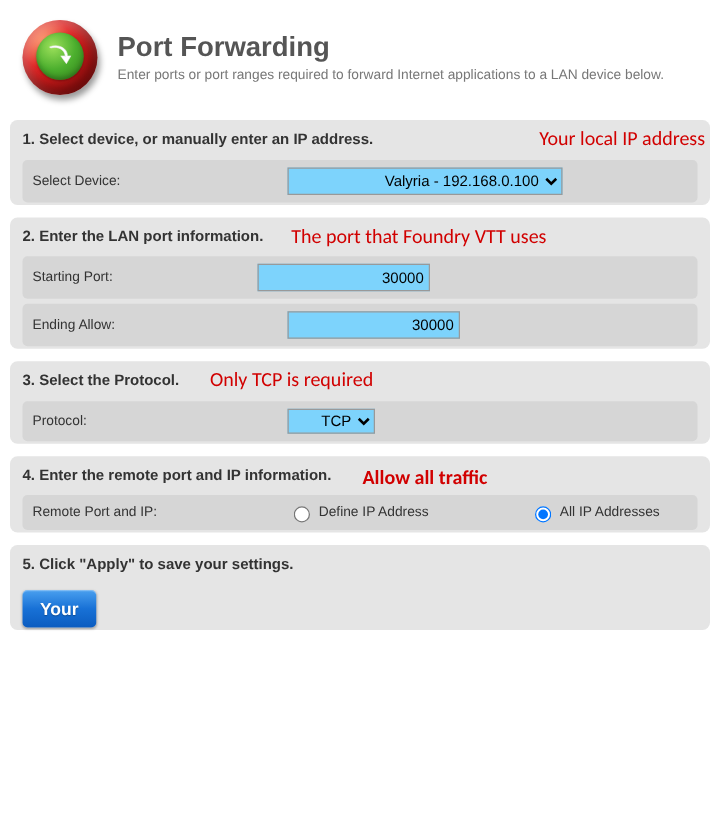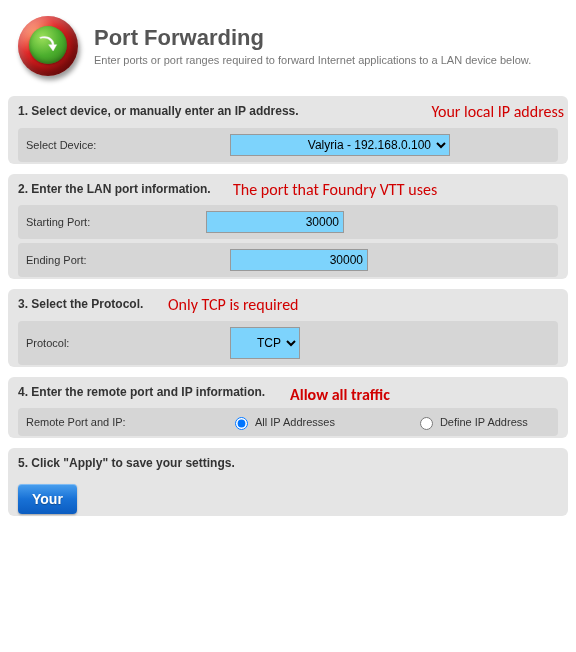--- a/index.html
+++ b/index.html
@@ -111,21 +111,21 @@
     padding: 1px 2px;
   }
   input.port {
     width: 138px;
     height: 22px;
     font-size: 12px;
     padding: 2px 4px;
   }
   select.protocol {
     width: 70px;
-    height: 32px;
+    height: 20px;
     font-size: 12px;
     padding: 1px 2px;
   }
   .radio-group {
     display: flex;
     gap: 80px;
     align-items: center;
     font-size: 11px;
     color: #333;
   }
@@ -182,21 +182,21 @@
 <div class="section">
   <div class="section-heading">2. Enter the LAN port information.</div>
   <div class="annotation" style="left:225px; top:6px;">The port that Foundry VTT uses</div>
   <div class="row">
     <div class="row-label">Starting Port:</div>
     <div class="row-control">
       <input type="text" class="port" value="30000" style="">
     </div>
   </div>
   <div class="row">
-    <div class="row-label">Ending Port:</div>
+    <div class="row-label">Ending Allow:</div>
     <div class="row-control">
       <input type="text" class="port" value="30000" style="">
     </div>
   </div>
 </div>
 
 <div class="section">
   <div class="section-heading">3. Select the Protocol.</div>
   <div class="annotation" style="left:160px; top:6px;">Only TCP is required</div>
   <div class="row">
@@ -209,28 +209,28 @@
   </div>
 </div>
 
 <div class="section">
   <div class="section-heading">4. Enter the remote port and IP information.</div>
   <div class="annotation" style="left:282px; top:8px;font-weight:bold;">Allow all traffic</div>
   <div class="row">
     <div class="row-label">Remote Port and IP:</div>
     <div class="row-control">
       <div class="radio-group">
+        <label class="radio-option">
+          <input type="radio" name="remoteip" style="">
+          <span>Define IP Address</span>
+        </label>
         <label class="radio-option">
           <input type="radio" name="remoteip" checked="" style="">
           <span>All IP Addresses</span>
         </label>
-        <label class="radio-option">
-          <input type="radio" name="remoteip" style="">
-          <span>Define IP Address</span>
-        </label>
       </div>
     </div>
   </div>
 </div>
 
 <div class="section">
   <div class="section-heading" style="margin-bottom:12px;">5. Click "Apply" to save your settings.</div>
   <button class="apply-btn">Your</button>
 </div>
 

